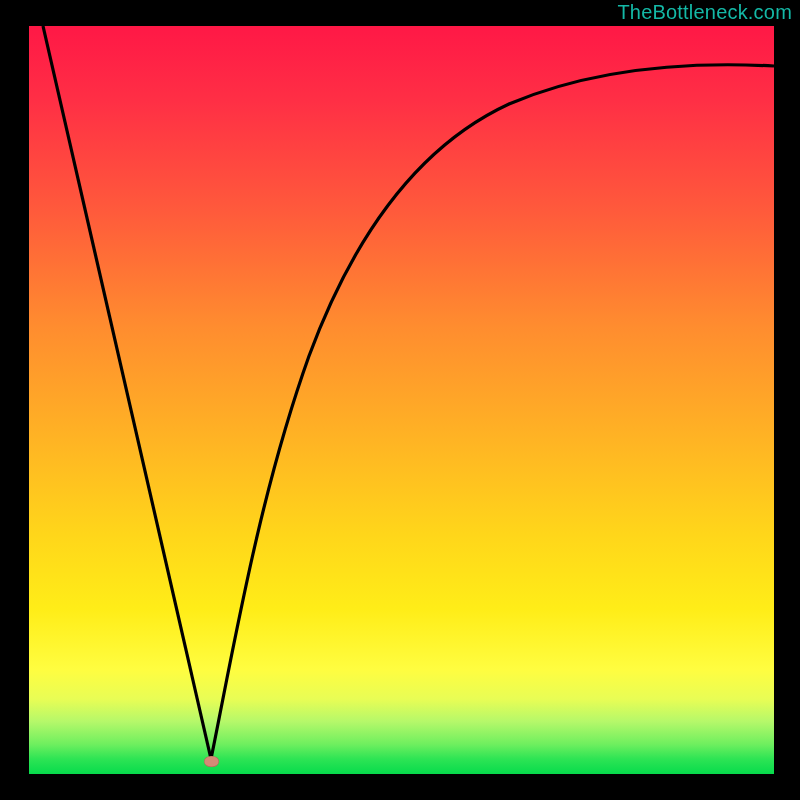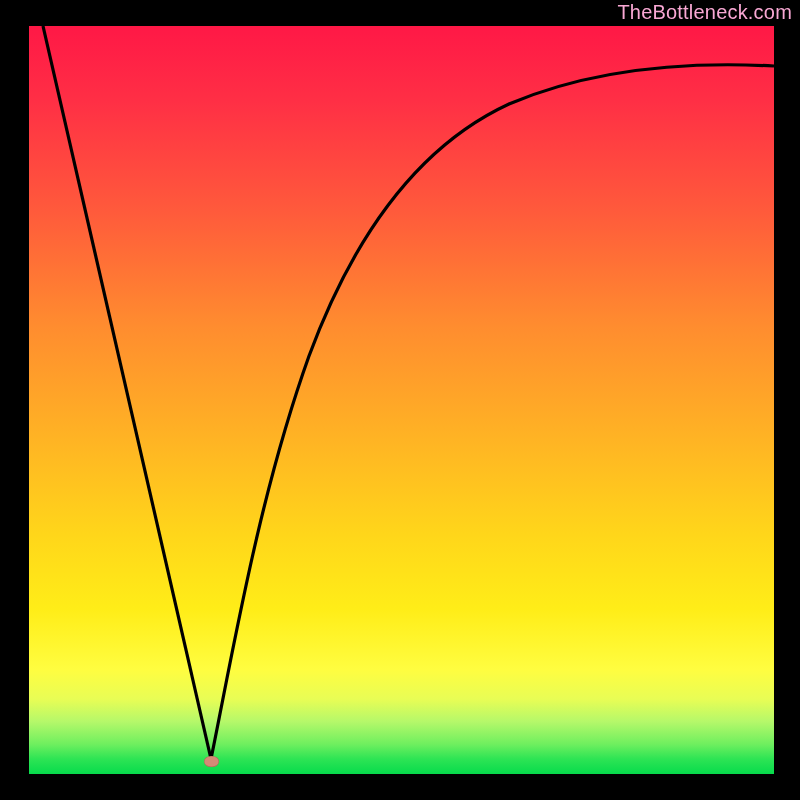--- a/index.html
+++ b/index.html
@@ -41,21 +41,21 @@
       #07db4c 100%
     );
   }
   .watermark {
     position: absolute;
     top: 1px;
     right: 8px;
     font-family: Arial, Helvetica, sans-serif;
     font-size: 20px;
     font-weight: 500;
-    color: #f9a8d4;
+    color: #14b8a6;
     letter-spacing: 0.2px;
     user-select: none;
   }
   svg.curve {
     position: absolute;
     left: 0;
     top: 0;
     width: 745px;
     height: 748px;
     overflow: visible;

